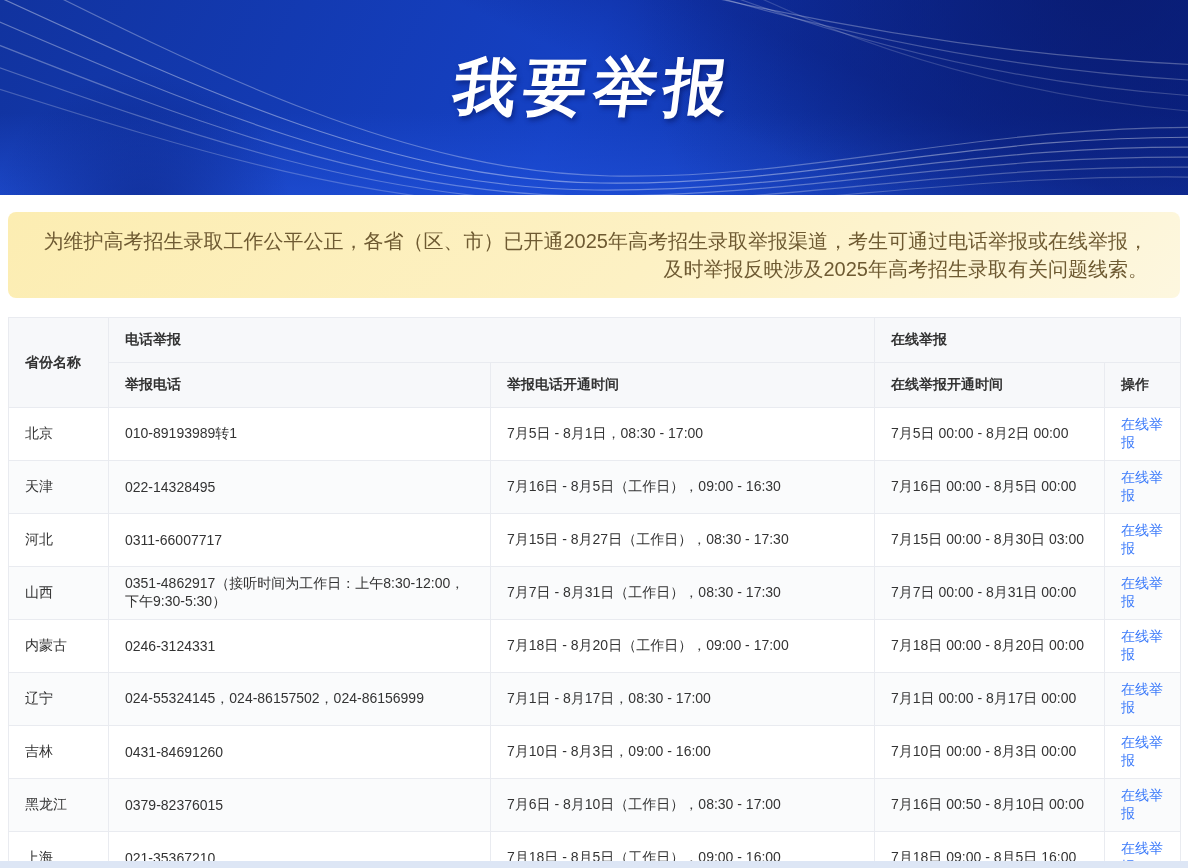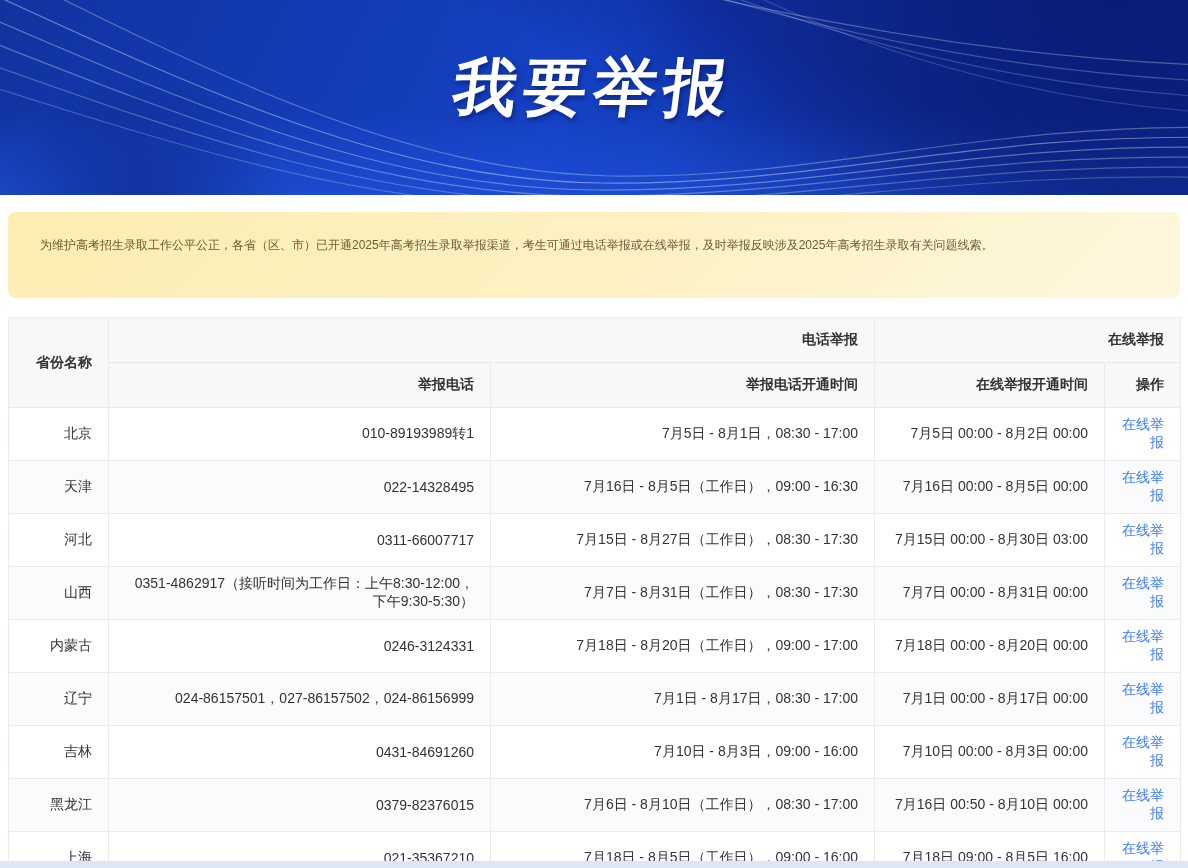--- a/index.html
+++ b/index.html
@@ -24,36 +24,36 @@
     transform: skewX(-7deg); line-height: 1;
     text-shadow: 2px 3px 5px rgba(2,12,70,0.45);
   }
 
   
   .notice {
     margin: 17px 8px 0 8px; height: 86px; border-radius: 8px;
     background: linear-gradient(135deg, #fcedb2 0%, #fdf1c4 55%, #fdf7df 100%);
     padding: 15px 32px 0 32px;
   }
-  .notice p { font-size: 12px; line-height: 37px; color: #6e5a32; }
+  .notice p { font-size: 20px; line-height: 28px; color: #6e5a32; text-align: right; }
 
   
   .report-table {
     margin: 19px 8px 0 8px; width: 1172px;
     border-collapse: collapse; table-layout: fixed;
     font-size: 14px; color: #333333;
   }
   .report-table th, .report-table td {
-    border: 1px solid #e9ebf0; padding: 8px 16px; text-align: right;
+    border: 1px solid #e9ebf0; padding: 8px 16px; text-align: left;
     vertical-align: middle; word-break: break-all;
   }
   .report-table thead th {
     background: #f7f8fa; font-weight: bold; color: #333333; height: 45px;
   }
-  .report-table thead th.group { text-align: right; }
+  .report-table thead th.group { text-align: left; }
   .report-table tbody td { height: 45px; background: #ffffff; }
   .report-table tbody tr:nth-child(even) td { background: #fafbfc; }
   .report-table a {
     color: #3e7cfa; text-decoration: none; cursor: pointer;
   }
 
   .bottom-strip {
     position: absolute; left: 0; bottom: 0; width: 1188px; height: 7px;
     background: #dde6f5;
   }
@@ -137,21 +137,21 @@
         </tr>
         <tr>
           <td>内蒙古</td>
           <td>0246-3124331</td>
           <td>7月18日 - 8月20日（工作日），09:00 - 17:00</td>
           <td>7月18日 00:00 - 8月20日 00:00</td>
           <td><a href="#">在线举报</a></td>
         </tr>
         <tr>
           <td>辽宁</td>
-          <td>024-86157501，027-86157502，024-86156999</td>
+          <td>024-55324145，024-86157502，024-86156999</td>
           <td>7月1日 - 8月17日，08:30 - 17:00</td>
           <td>7月1日 00:00 - 8月17日 00:00</td>
           <td><a href="#">在线举报</a></td>
         </tr>
         <tr>
           <td>吉林</td>
           <td>0431-84691260</td>
           <td>7月10日 - 8月3日，09:00 - 16:00</td>
           <td>7月10日 00:00 - 8月3日 00:00</td>
           <td><a href="#">在线举报</a></td>

